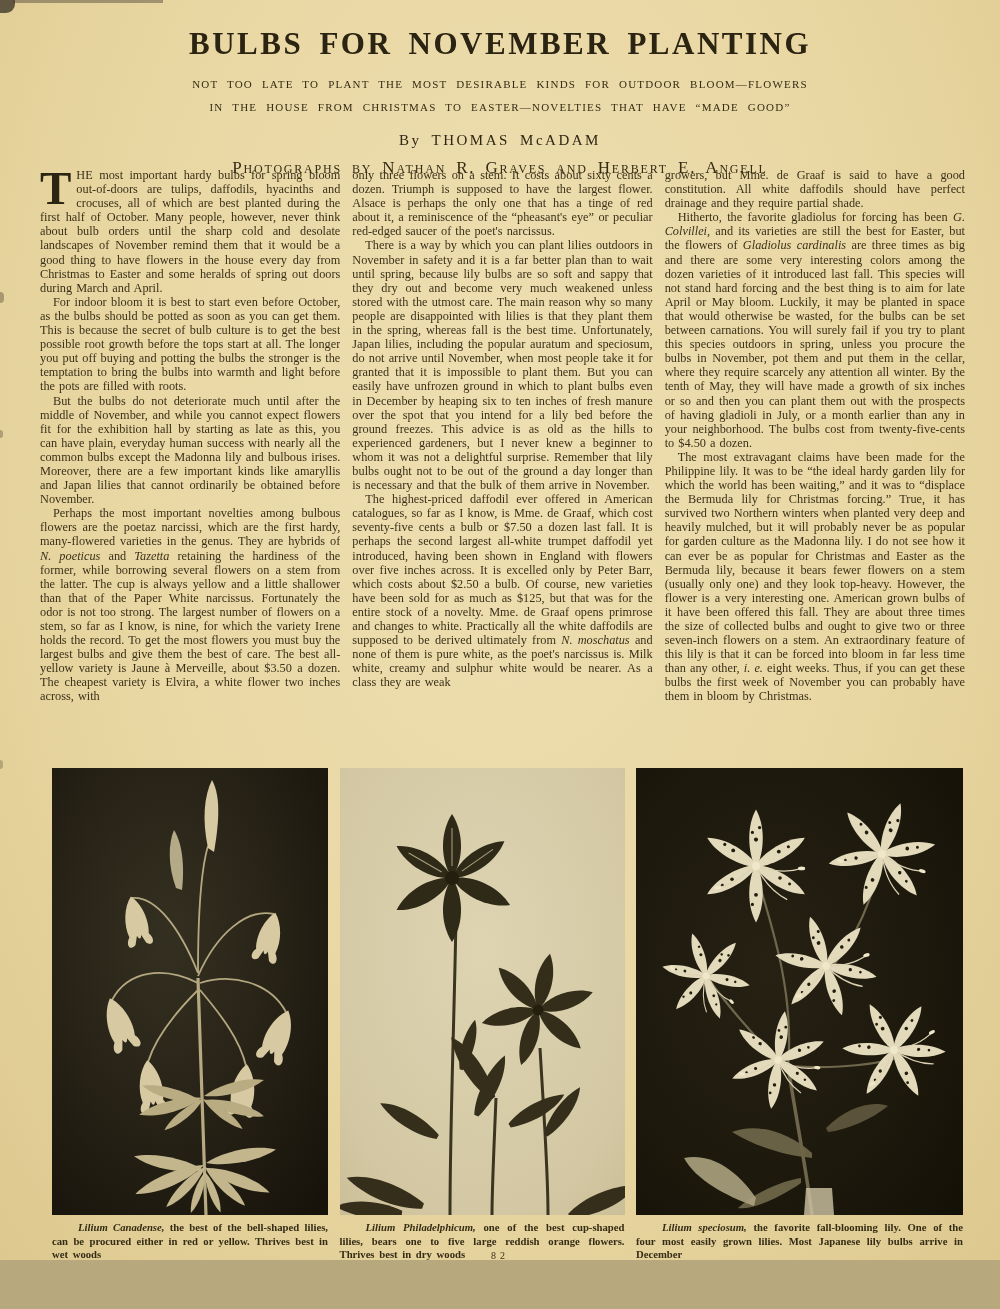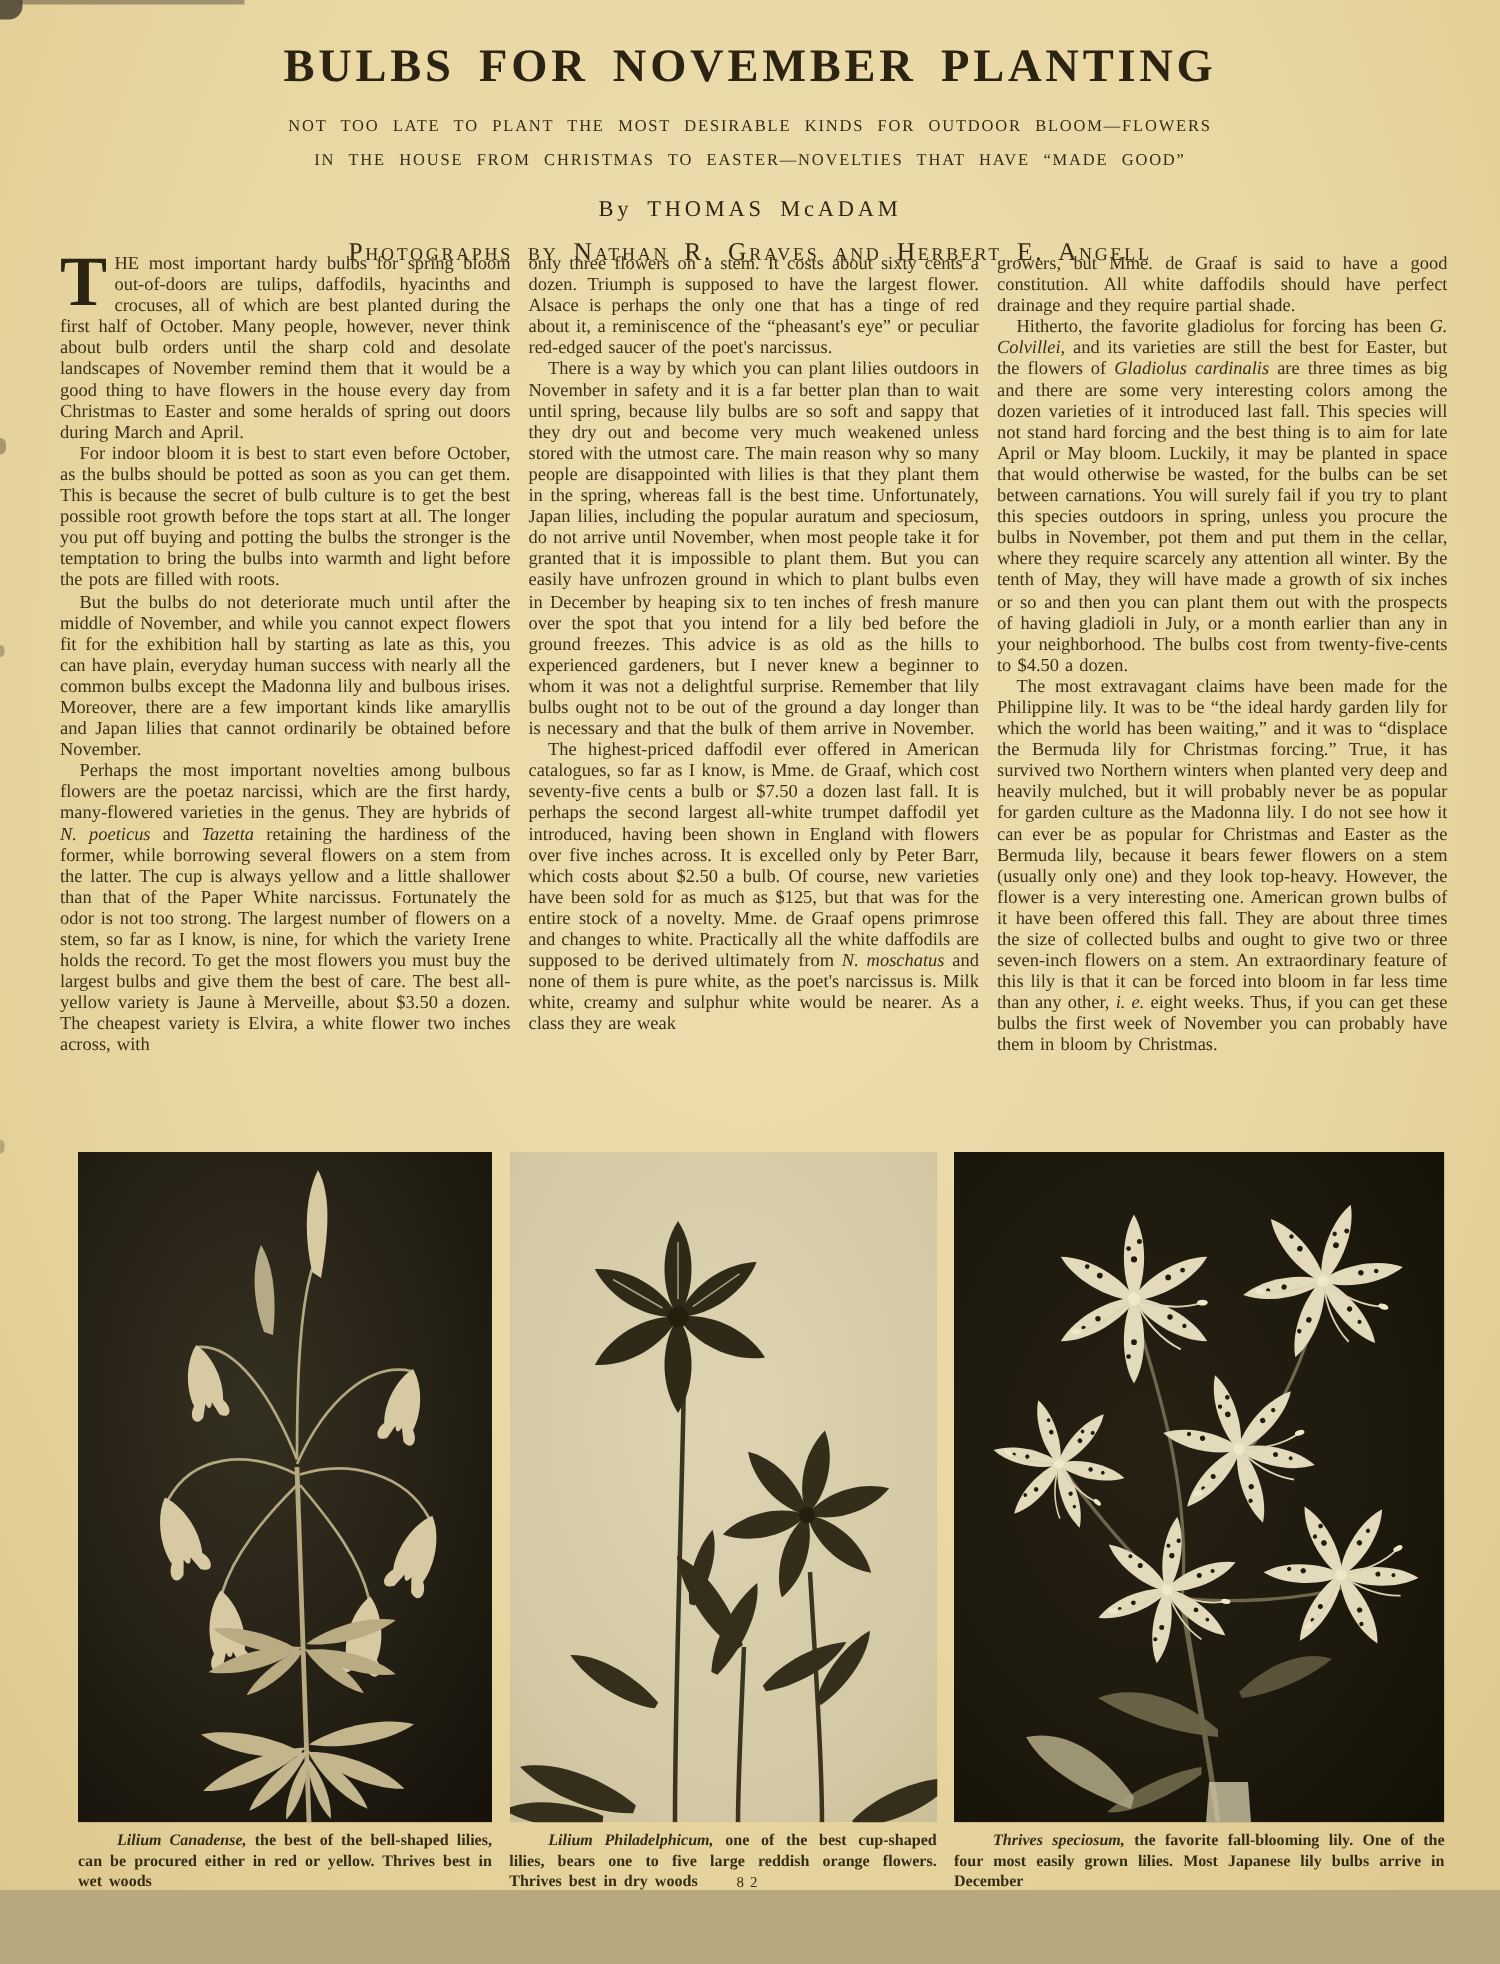--- a/index.html
+++ b/index.html
@@ -260,21 +260,21 @@
           <path d="M120,430 C98,398 72,385 48,390 C60,412 90,428 118,438 Z" fill="#aca280" opacity="0.9"></path>
           <path d="M168,447 L170,420 L196,420 L198,447 Z" fill="#cfc6a5" opacity="0.8"></path>
           <use href="#fl3" transform="translate(120,98) scale(1.2)"></use>
           <use href="#fl3" transform="translate(246,86) scale(1.15) rotate(20)"></use>
           <use href="#fl3" transform="translate(190,198) scale(1.1) rotate(-18)"></use>
           <use href="#fl3" transform="translate(70,208) scale(0.95) rotate(42)"></use>
           <use href="#fl3" transform="translate(142,292) scale(1.05) rotate(8)"></use>
           <use href="#fl3" transform="translate(258,282) scale(1.1) rotate(-28)"></use>
         </svg>
       </div>
-      <figcaption><i>Thrives speciosum,</i> the favorite fall-blooming lily. One of the four most easily grown lilies. Most Japanese lily bulbs arrive in December</figcaption>
+      <figcaption><i>Lilium speciosum,</i> the favorite fall-blooming lily. One of the four most easily grown lilies. Most Japanese lily bulbs arrive in December</figcaption>
     </figure>
 
   </section>
 
   <footer>
     <div class="pageno">82</div>
   </footer>
 
 </div>
 

